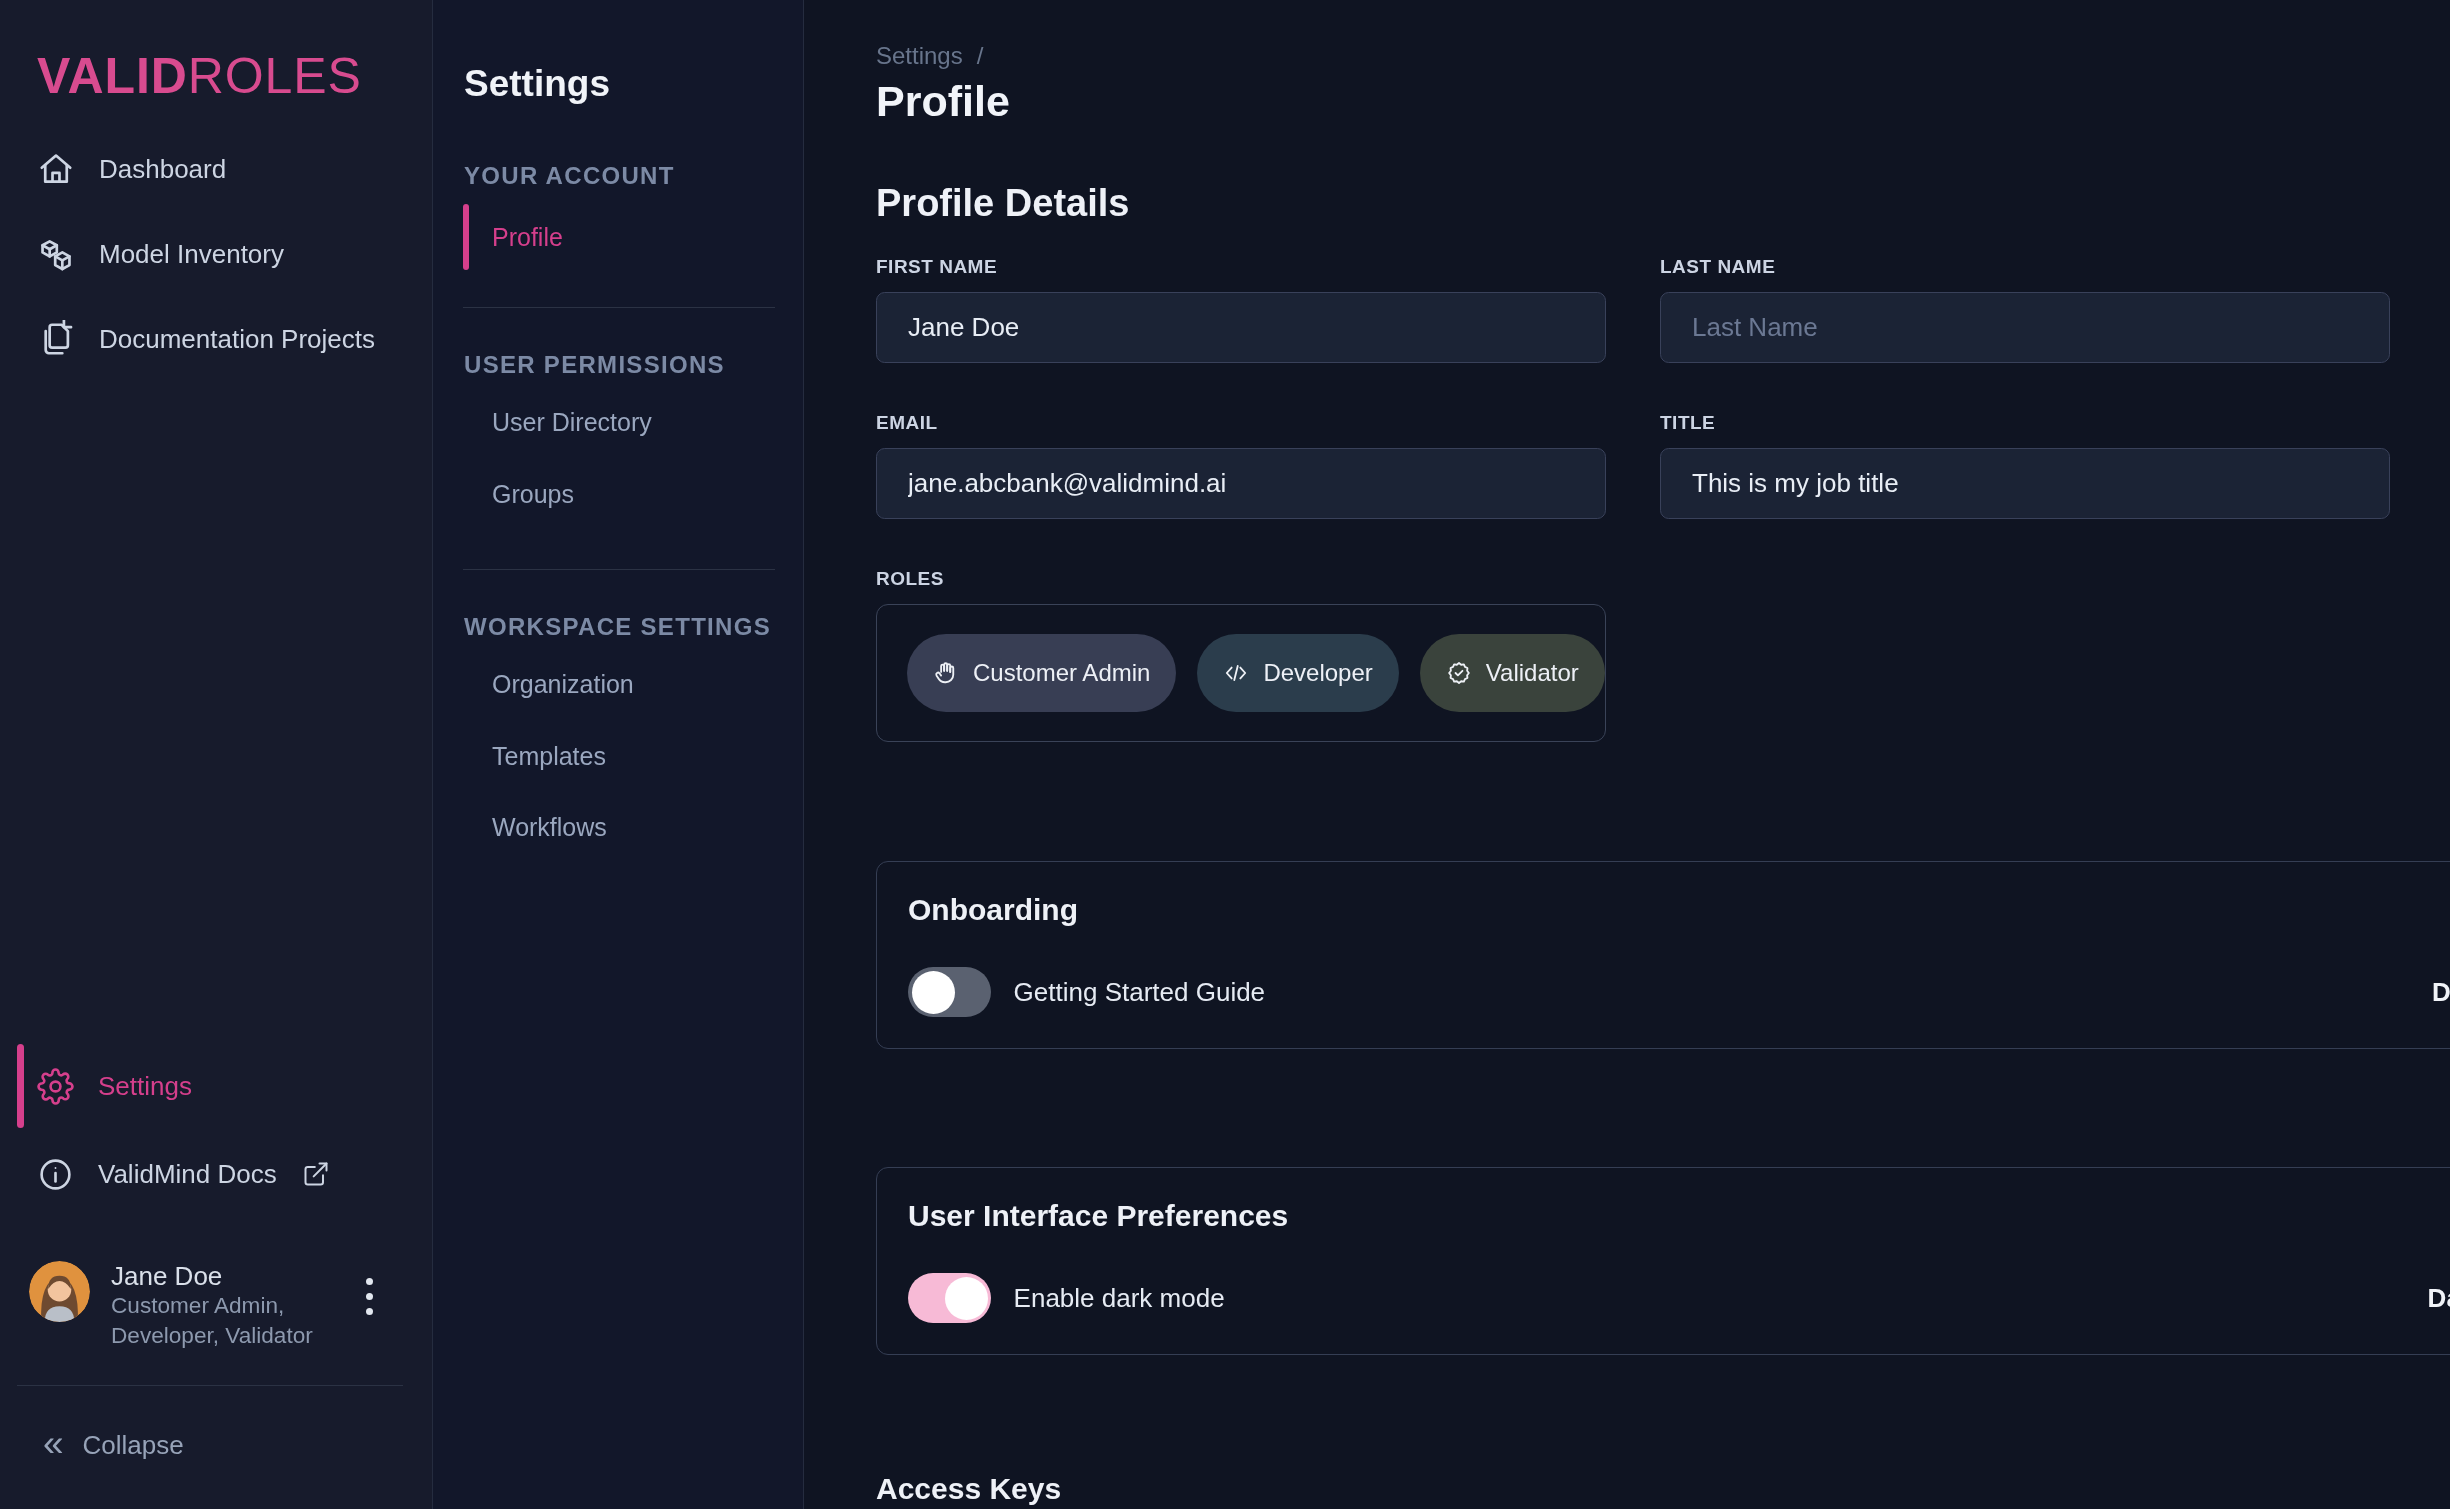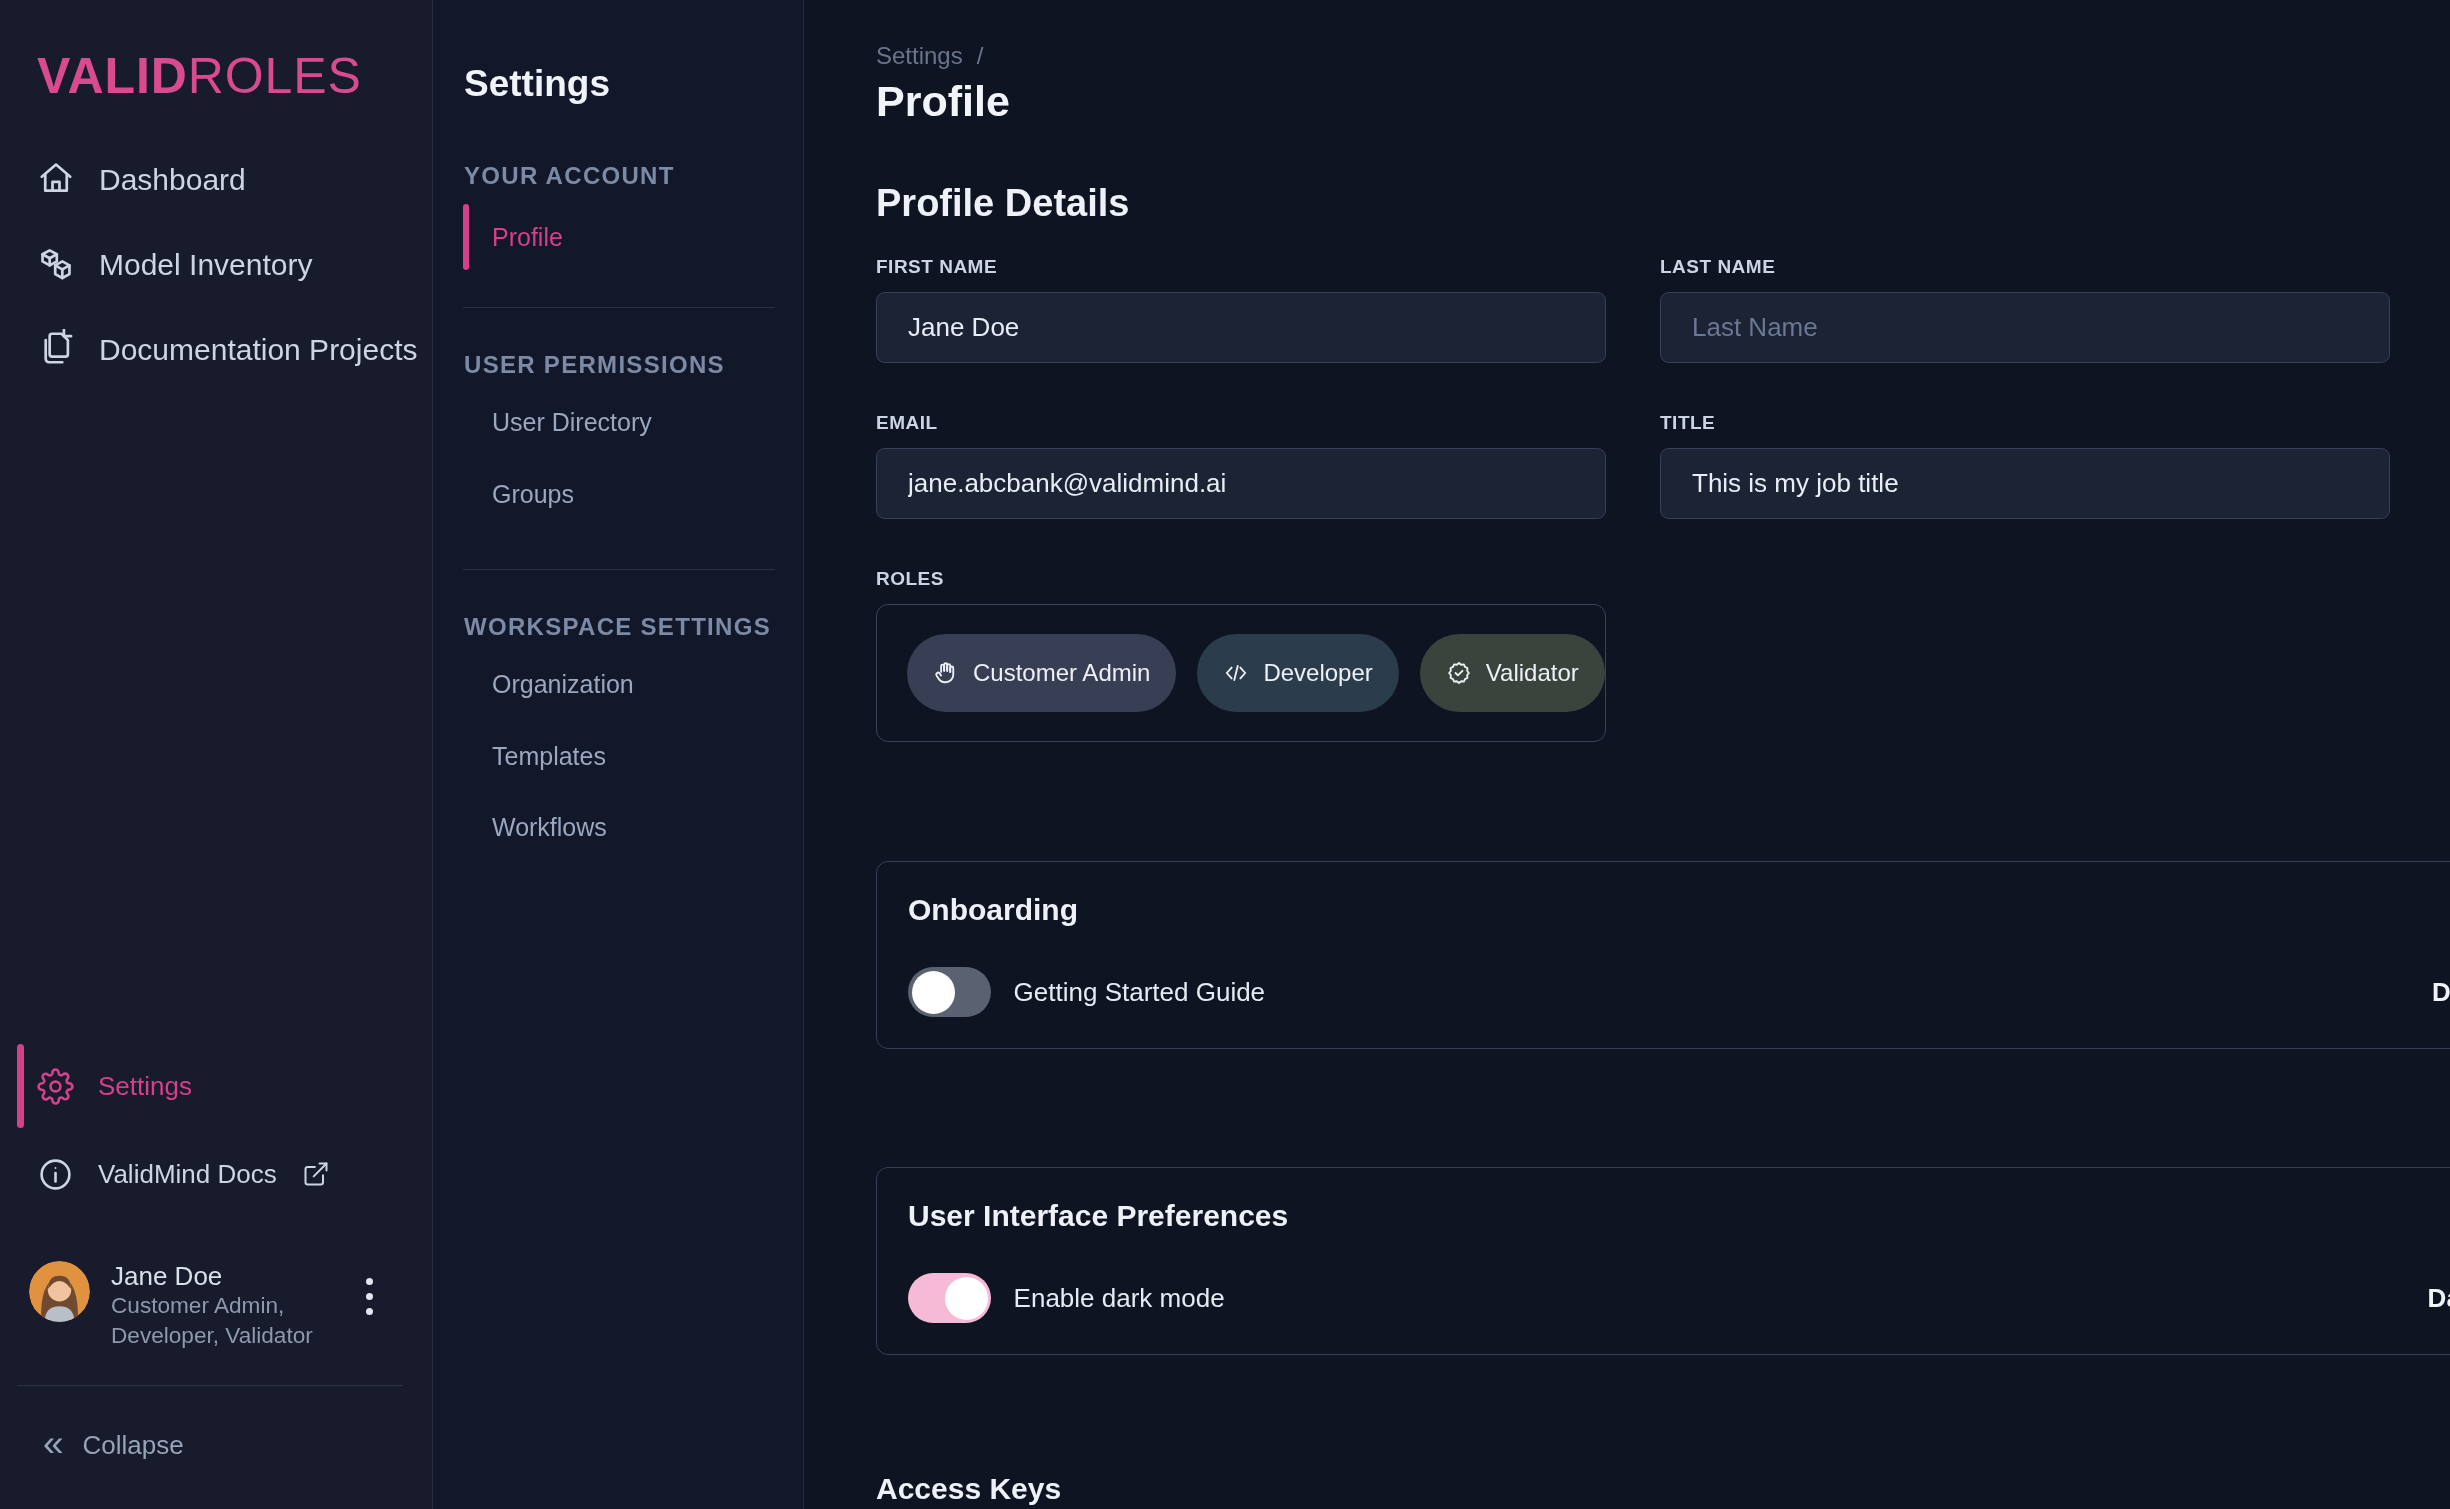--- a/index.html
+++ b/index.html
@@ -8,22 +8,22 @@
     background:#0f1422;
     font-family:"Liberation Sans",sans-serif;
     -webkit-font-smoothing:antialiased;
   }
   
   .sidebar{width:432px;min-width:432px;background:#171b2c;border-right:0.9px solid #252c3f;position:relative}
   .logo{margin:47px 0 0 37px;font-size:50px;letter-spacing:0.9px;white-space:nowrap}
   .logo .bold{color:#d84b8f;font-weight:700}
   .logo .light{color:#d84b8f;font-weight:300}
   .nav{margin-top:36px}
-  .nav-item{display:flex;align-items:flex-end;gap:24px;padding-left:37px;height:56px;margin-bottom:29px;
-    color:#cdd5e3;font-size:30px;cursor:pointer}
+  .nav-item{display:flex;align-items:center;gap:24px;padding-left:37px;height:56px;margin-bottom:29px;
+    color:#cdd5e3;font-size:26px;cursor:pointer}
   .nav-item svg{width:38px;height:38px;flex:none}
   .icon-stroke{fill:none;stroke:#cdd5e3;stroke-width:1.7;stroke-linecap:round;stroke-linejoin:round}
   .sidebar-footer{position:absolute;left:0;right:0;bottom:0}
   .side-settings{position:relative;display:flex;align-items:center;gap:24px;height:84px;padding-left:37px;
     color:#d53f8c;font-size:26px;cursor:pointer}
   .side-settings::before{content:"";position:absolute;left:16.5px;top:0;bottom:0;width:7px;background:#d53f8c;border-radius:3.5px}
   .side-settings svg{width:37px;height:37px}
   .pink-stroke{fill:none;stroke:#d53f8c;stroke-width:1.7;stroke-linecap:round;stroke-linejoin:round}
   .side-docs{display:flex;align-items:center;gap:24px;height:56px;padding-left:37px;margin-top:18px;
     color:#cdd5e3;font-size:26px;cursor:pointer}

